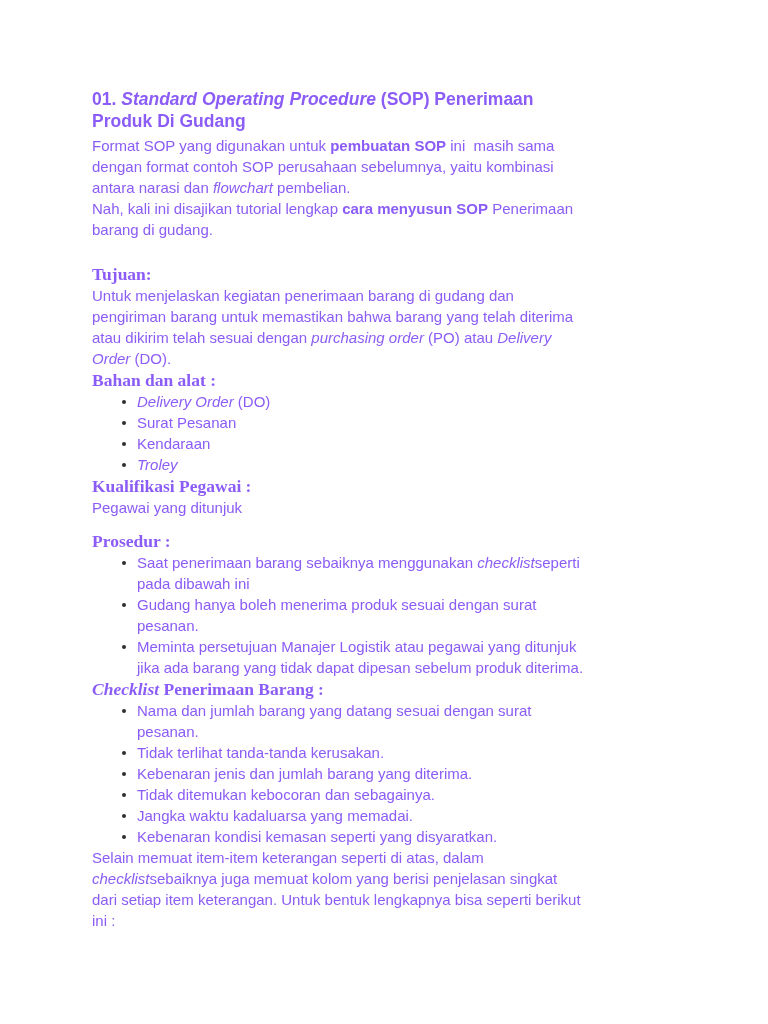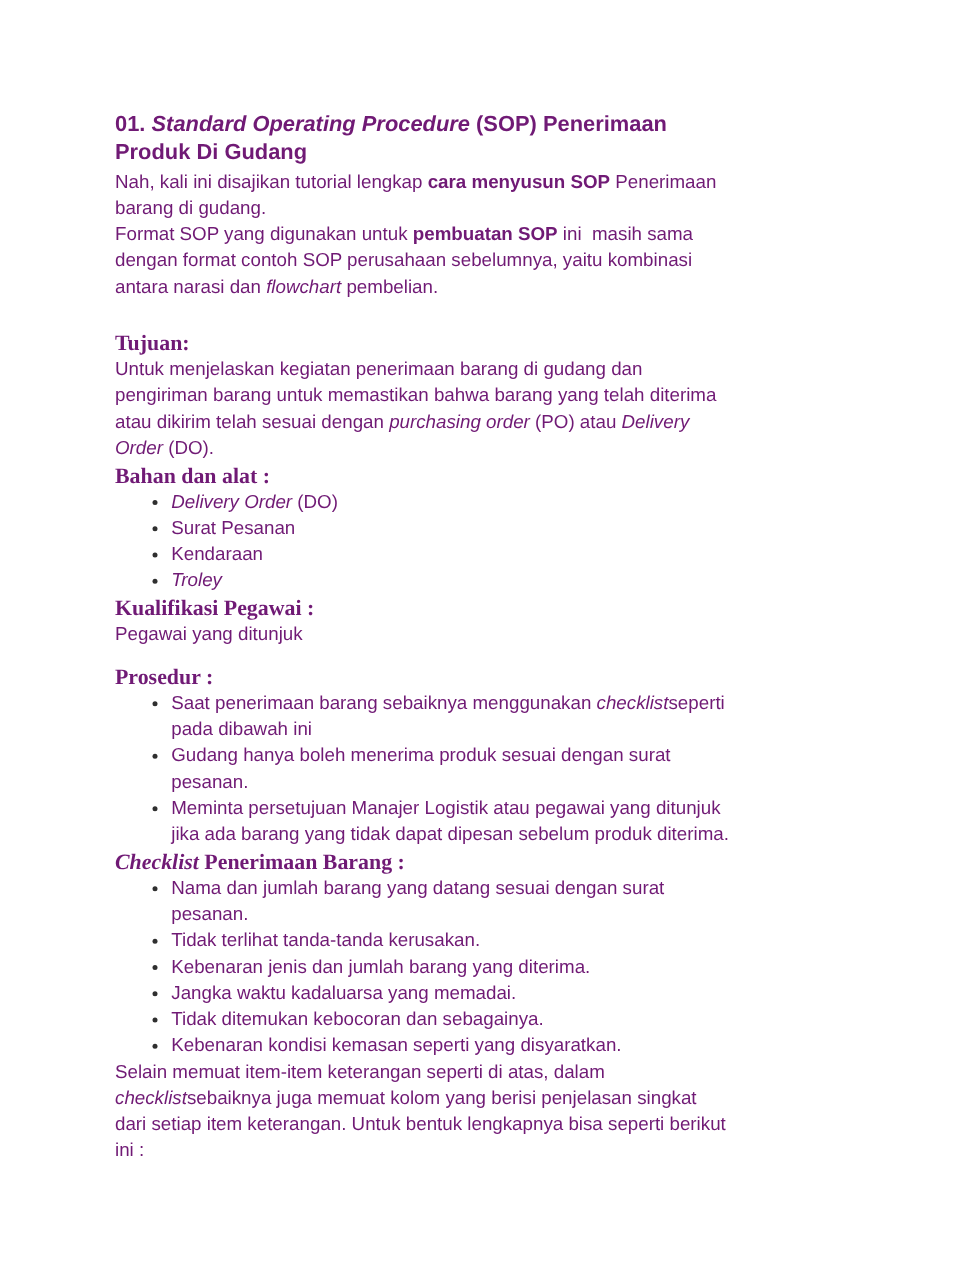--- a/index.html
+++ b/index.html
@@ -9,21 +9,21 @@
     height: 1024px;
     background: #ffffff;
     overflow: hidden;
   }
   .page {
     box-sizing: border-box;
     width: 680px;
     height: 1024px;
     padding: 88px 94px 0 92px;
     font-family: "Liberation Sans", sans-serif;
-    color: #701a75;
+    color: #8b5cf6;
   }
   .doc-title {
     margin: 0 0 3px 0;
     font-size: 17.5px;
     line-height: 22px;
     font-weight: bold;
     white-space: pre-wrap;
   }
   .sec-heading {
     margin: 0;
@@ -66,22 +66,22 @@
   .b { font-weight: bold; }
   .i { font-style: italic; }
 </style>
 </head>
 <body>
 
 <div class="page">
 
   <h1 class="doc-title"><span class="b">01. </span><span class="b i">Standard Operating Procedure</span><span class="b"> (SOP) Penerimaan Produk Di Gudang</span></h1>
 
+  <p class="body-text"><span>Format SOP yang digunakan untuk </span><span class="b">pembuatan SOP</span><span> ini  masih sama dengan format contoh SOP perusahaan sebelumnya, yaitu kombinasi antara narasi dan </span><span class="i">flowchart</span><span> pembelian.</span></p>
   <p class="body-text"><span>Nah, kali ini disajikan tutorial lengkap </span><span class="b">cara menyusun SOP</span><span> Penerimaan barang di gudang.</span></p>
-  <p class="body-text"><span>Format SOP yang digunakan untuk </span><span class="b">pembuatan SOP</span><span> ini  masih sama dengan format contoh SOP perusahaan sebelumnya, yaitu kombinasi antara narasi dan </span><span class="i">flowchart</span><span> pembelian.</span></p>
 
   <h2 class="sec-heading gap-before-lg">Tujuan:</h2>
   <p class="body-text"><span>Untuk menjelaskan kegiatan penerimaan barang di gudang dan pengiriman barang untuk memastikan bahwa barang yang telah diterima atau dikirim telah sesuai dengan </span><span class="i">purchasing order</span><span> (PO) atau </span><span class="i">Delivery Order</span><span> (DO).</span></p>
 
   <h2 class="sec-heading">Bahan dan alat :</h2>
   <ul class="bullet-list">
       <li><span class="i">Delivery Order</span><span> (DO)</span></li>
       <li><span>Surat Pesanan</span></li>
       <li><span>Kendaraan</span></li>
       <li><span class="i">Troley</span></li>
@@ -95,20 +95,20 @@
       <li><span>Saat penerimaan barang sebaiknya menggunakan </span><span class="i">checklist</span><span>seperti pada dibawah ini</span></li>
       <li><span>Gudang hanya boleh menerima produk sesuai dengan surat pesanan.</span></li>
       <li><span>Meminta persetujuan Manajer Logistik atau pegawai yang ditunjuk jika ada barang yang tidak dapat dipesan sebelum produk diterima.</span></li>
     </ul>
 
   <h2 class="sec-heading"><span class="b i">Checklist</span><span class="b"> Penerimaan Barang :</span></h2>
   <ul class="bullet-list">
       <li><span>Nama dan jumlah barang yang datang sesuai dengan surat pesanan.</span></li>
       <li><span>Tidak terlihat tanda-tanda kerusakan.</span></li>
       <li><span>Kebenaran jenis dan jumlah barang yang diterima.</span></li>
+      <li><span>Tidak ditemukan kebocoran dan sebagainya.</span></li>
       <li><span>Jangka waktu kadaluarsa yang memadai.</span></li>
-      <li><span>Tidak ditemukan kebocoran dan sebagainya.</span></li>
       <li><span>Kebenaran kondisi kemasan seperti yang disyaratkan.</span></li>
     </ul>
 
   <p class="body-text"><span>Selain memuat item-item keterangan seperti di atas, dalam </span><span class="i">checklist</span><span>sebaiknya juga memuat kolom yang berisi penjelasan singkat dari setiap item keterangan. Untuk bentuk lengkapnya bisa seperti berikut ini :</span></p>
 
 </div>
 
 </body></html>

